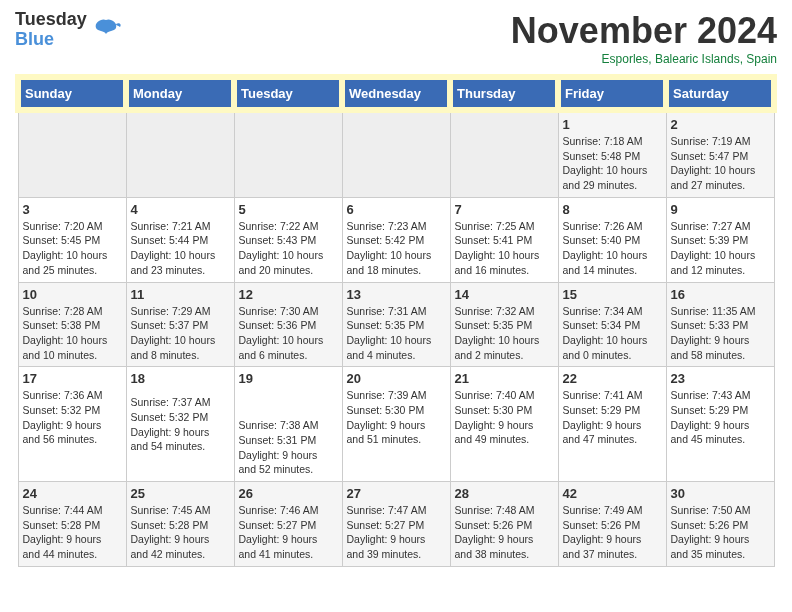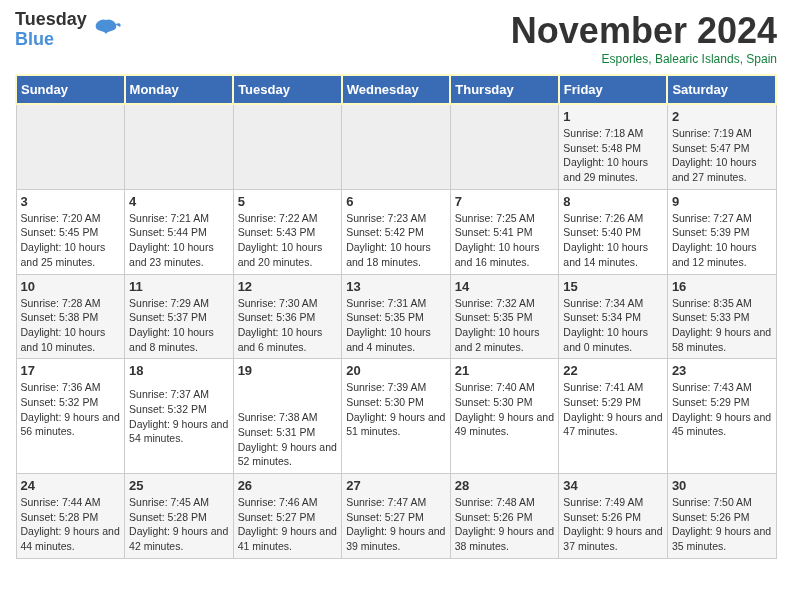--- a/index.html
+++ b/index.html
@@ -5,21 +5,21 @@
     * { box-sizing: border-box; margin: 0; padding: 0; }
     body { font-family: Arial, sans-serif; background: #fff; width: 792px; min-height: 612px; }
     .container { padding: 10px 15px; }
     .header-area { display: flex; align-items: flex-start; justify-content: space-between; margin-bottom: 8px; }
     .logo { display: flex; align-items: center; }
     .title-area { text-align: right; }
     .month-title { font-size: 36px; font-weight: bold; color: #333; }
     .location { font-size: 12px; color: #15803d; }
     table { width: 100%; border-collapse: collapse; }
     thead tr { background: #3a6bb5; }
-    thead th { color: #fff; font-size: 13px; font-weight: bold; padding: 6px 4px; text-align: left; border: 2px solid #fef9c3; }
+    thead th { color: #fff; font-size: 13px; font-weight: bold; padding: 6px 4px; text-align: left; border: 6px solid #fef9c3; }
     tbody tr { vertical-align: top; }
     tbody td { border: 1px solid #ccc; padding: 4px; font-size: 11px; color: #333; width: calc(100%/7); min-height: 80px; background: #fff; }
     tbody tr:nth-child(odd) td { background: #f5f5f5; }
     .day-num { font-size: 13px; font-weight: bold; display: block; margin-bottom: 2px; }
     .day-info { font-size: 10.5px; line-height: 1.4; color: #333; }
     .empty { background: #eee !important; }
   </style>
 </head>
 <body>
 
@@ -153,21 +153,21 @@
 Daylight: 10 hours and 2 minutes.</div>
           </td>
           <td>
             <span class="day-num">15</span>
             <div class="day-info" style="white-space: pre-line;">Sunrise: 7:34 AM
 Sunset: 5:34 PM
 Daylight: 10 hours and 0 minutes.</div>
           </td>
           <td>
             <span class="day-num">16</span>
-            <div class="day-info" style="white-space: pre-line;">Sunrise: 8:35 AM
+            <div class="day-info" style="white-space: pre-line;">Sunrise: 11:35 AM
 Sunset: 5:33 PM
 Daylight: 9 hours and 58 minutes.</div>
           </td>
         </tr>
         <tr>
           <td>
             <span class="day-num">17</span>
             <div class="day-info" style="white-space: pre-line;">Sunrise: 7:36 AM
 Sunset: 5:32 PM
 Daylight: 9 hours and 56 minutes.</div>
@@ -234,21 +234,21 @@
 Sunset: 5:27 PM
 Daylight: 9 hours and 39 minutes.</div>
           </td>
           <td>
             <span class="day-num">28</span>
             <div class="day-info" style="white-space: pre-line;">Sunrise: 7:48 AM
 Sunset: 5:26 PM
 Daylight: 9 hours and 38 minutes.</div>
           </td>
           <td>
-            <span class="day-num">34</span>
+            <span class="day-num">42</span>
             <div class="day-info" style="white-space: pre-line;">Sunrise: 7:49 AM
 Sunset: 5:26 PM
 Daylight: 9 hours and 37 minutes.</div>
           </td>
           <td>
             <span class="day-num">30</span>
             <div class="day-info" style="white-space: pre-line;">Sunrise: 7:50 AM
 Sunset: 5:26 PM
 Daylight: 9 hours and 35 minutes.</div>
           </td>

